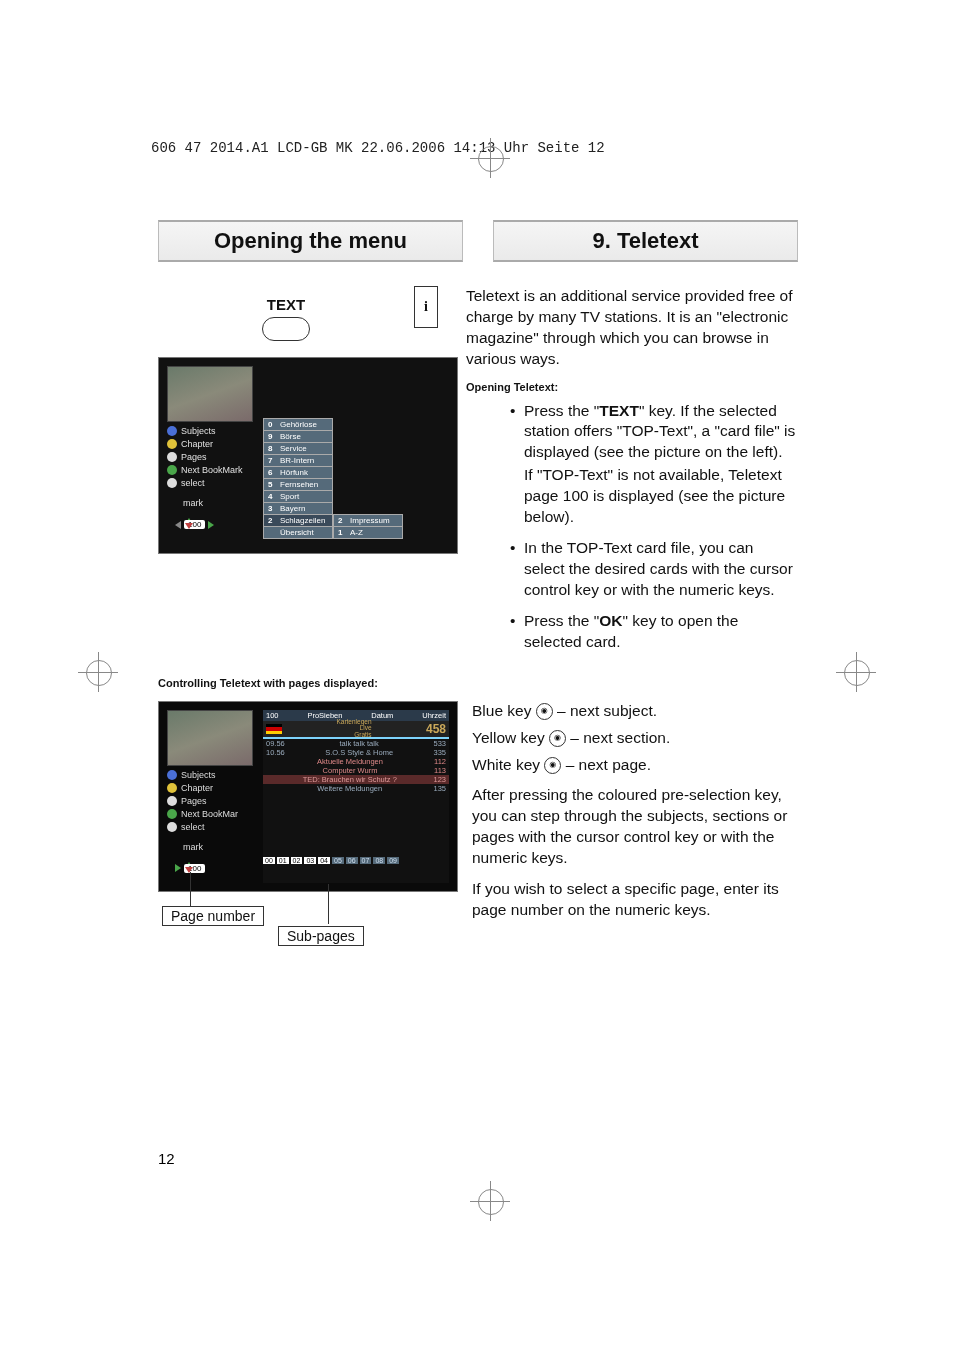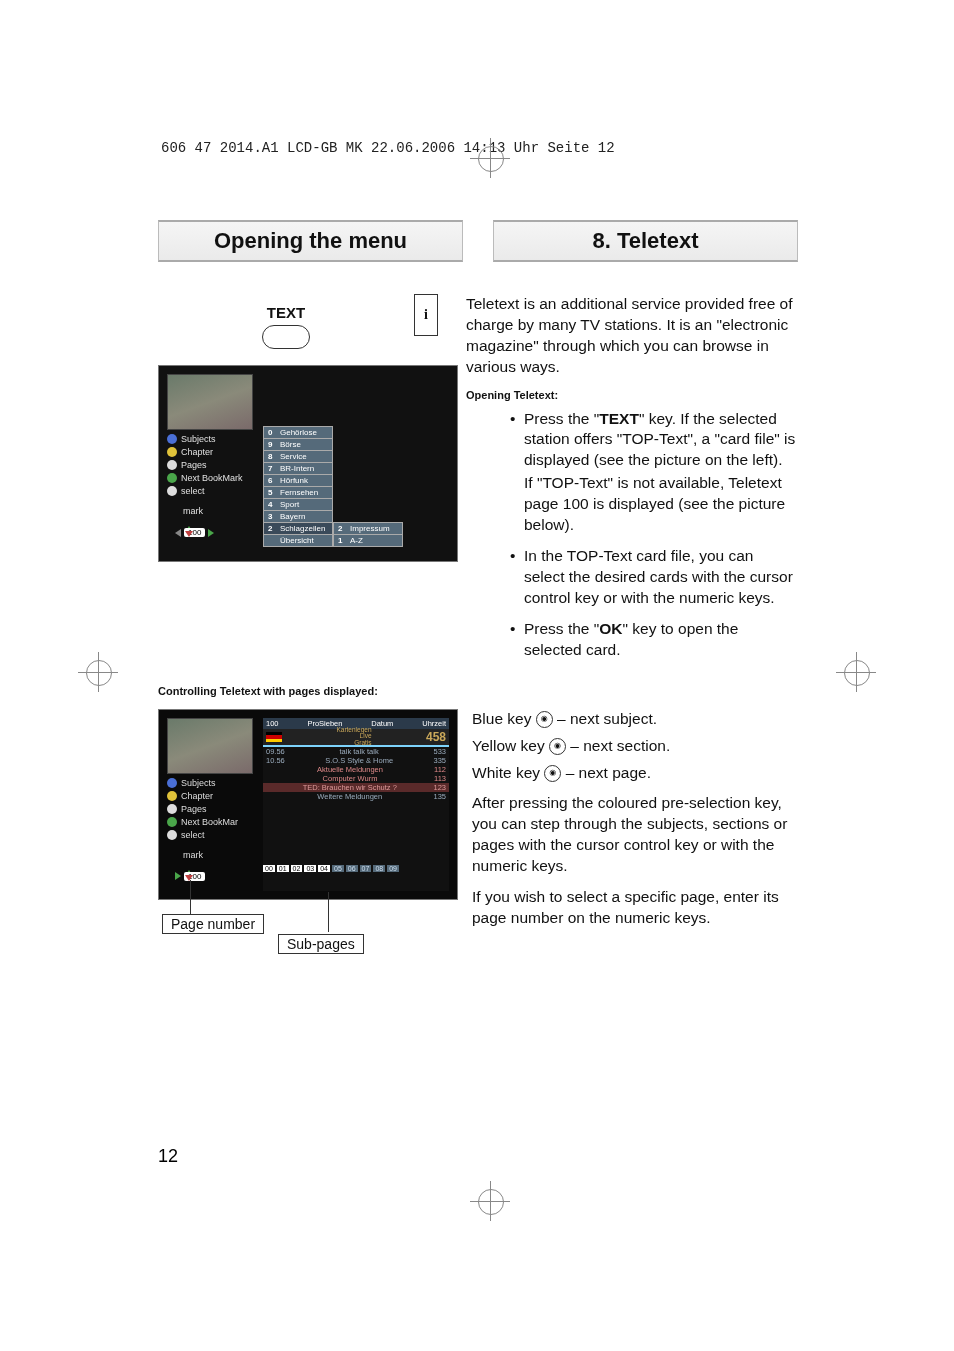--- a/index.html
+++ b/index.html
@@ -11,21 +11,21 @@
   }
   .page {
     width: 954px;
     height: 1351px;
     position: relative;
     background: #fff;
   }
   .print-header {
     position: absolute;
     top: 140px;
-    left: 161px;
+    left: 151px;
     font-size: 14px;
     font-family: "Courier New", monospace;
     color: #222;
   }
 
   .reg-right { position: absolute; right: 78px; top: 652px; width:40px; height:40px; }
   .reg-left  { position: absolute; left: 78px;  top: 652px; width:40px; height:40px; }
   .reg-bottom{ position: absolute; left: 470px; bottom: 130px; width:40px; height:40px; }
   .reg-top   { position: absolute; left: 470px; top: 138px; width:40px; height:40px; }
   .reg-mark .c { width:24px;height:24px;border:1px solid #888;border-radius:50%;position:absolute;left:8px;top:8px;}
@@ -35,21 +35,21 @@
   .content {
     position: absolute;
     left: 158px;
     top: 220px;
     width: 640px;
     color: #111;
   }
   .title-row {
     display: flex;
     gap: 30px;
-    margin-bottom: 32px;
+    margin-bottom: 24px;
   }
   .title-box {
     flex: 1;
     border: 1px solid #bbb;
     border-top: 2px solid #aaa;
     border-bottom: 2px solid #aaa;
     background: linear-gradient(#f5f5f5,#eaeaea);
     text-align: center;
     font-size: 22px;
     font-weight: bold;
@@ -226,21 +226,21 @@
   }
   .callout-box{
     border:1px solid #333;padding:1px 8px;font-size:14px;background:#fff;display:inline-block;
   }
   .callout-line-v{position:absolute;background:#333;width:1px;}
 
   .page-number-footer {
     position:absolute;
     left:158px;
     bottom:184px;
-    font-size:18px;
+    font-size:15px;
   }
   .key-icon{
     display:inline-block;width:15px;height:15px;border:1px solid #333;border-radius:50%;
     font-size:8px;text-align:center;line-height:14px;vertical-align:middle;
   }
 </style>
 </head>
 <body>
 
 <div class="page">
@@ -265,21 +265,21 @@
   <div class="reg-mark reg-bottom">
       <div class="c"></div>
       <div class="h"></div>
       <div class="v"></div>
     </div>
 
   <div class="content">
 
     <div class="title-row">
       <div class="title-box">Opening the menu</div>
-      <div class="title-box">8. Teletext</div>
+      <div class="title-box">9. Teletext</div>
     </div>
 
     <div class="under-left">
       <div class="left-col">
         <div style="display:flex;align-items:flex-start;">
           <div style="flex:1;">
             <div class="text-label">TEXT</div>
             <div class="remote-btn"></div>
           </div>
           <div class="info-i">i</div>

